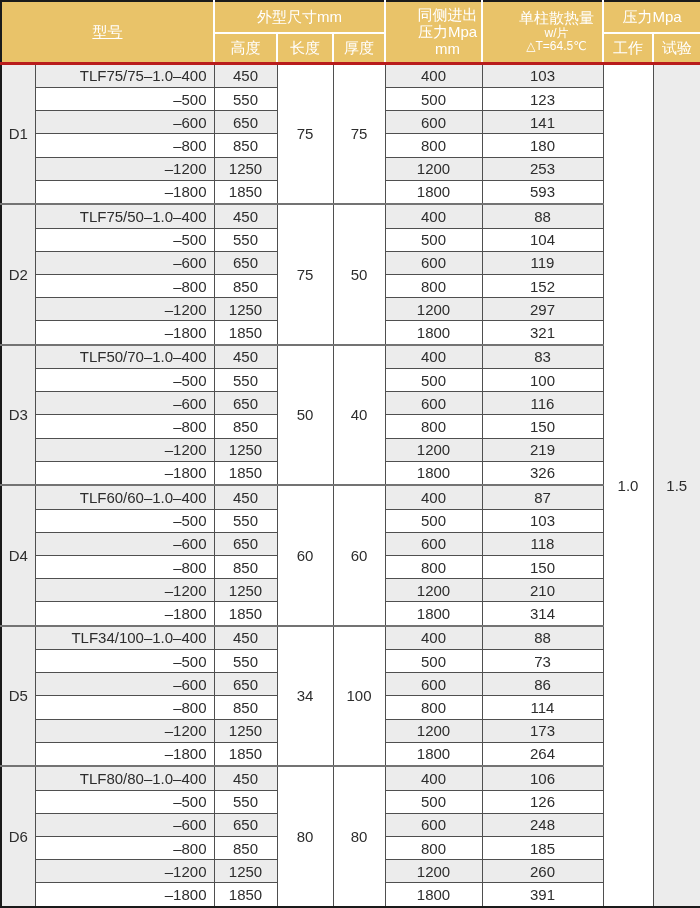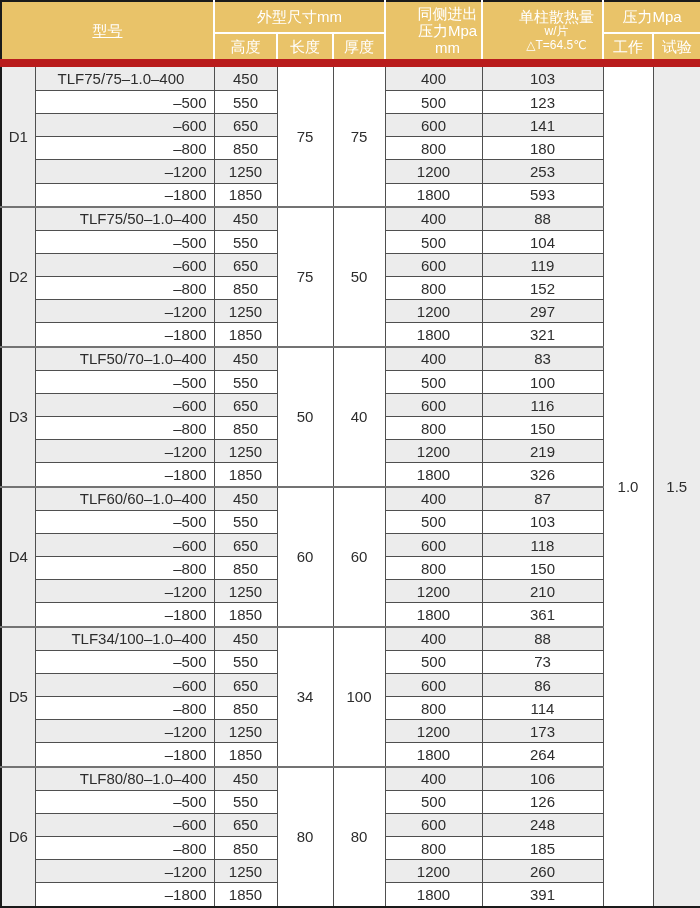--- a/index.html
+++ b/index.html
@@ -41,21 +41,21 @@
     text-align: center;
     vertical-align: middle;
     padding: 0;
     overflow: hidden;
     white-space: nowrap;
   }
   tbody td.model { text-align: right; padding-right: 7px; }
   tbody td.stripe { background: #ececec; }
   tbody td.plain  { background: #ffffff; }
   tbody tr.section-start td { border-top: 2px solid #737373; }
-  tbody tr.first-row td     { border-top: 8px solid #b91c1c; text-align: center; }
+  tbody tr.first-row td     { border-top: 3px solid #b91c1c; }
 </style>
 </head>
 <body>
 
 <div id="app">
   <table class="spec">
     <colgroup>
       <col style="width:34px">
         <col style="width:179px">
         <col style="width:63px">
@@ -240,21 +240,21 @@
         <tr>
           <td class="model stripe">–1200</td>
           <td class="stripe">1250</td>
           <td class="stripe">1200</td>
           <td class="stripe">210</td>
         </tr>
         <tr>
           <td class="model plain">–1800</td>
           <td class="plain">1850</td>
           <td class="plain">1800</td>
-          <td class="plain">361</td>
+          <td class="plain">314</td>
         </tr>
         <tr class="section-start">
           <td class="stripe" rowspan="6">D5</td>
           <td class="model stripe">TLF34/100–1.0–400</td>
           <td class="stripe">450</td>
           <td class="plain" rowspan="6">34</td>
           <td class="plain" rowspan="6">100</td>
           <td class="stripe">400</td>
           <td class="stripe">88</td>
         </tr>

